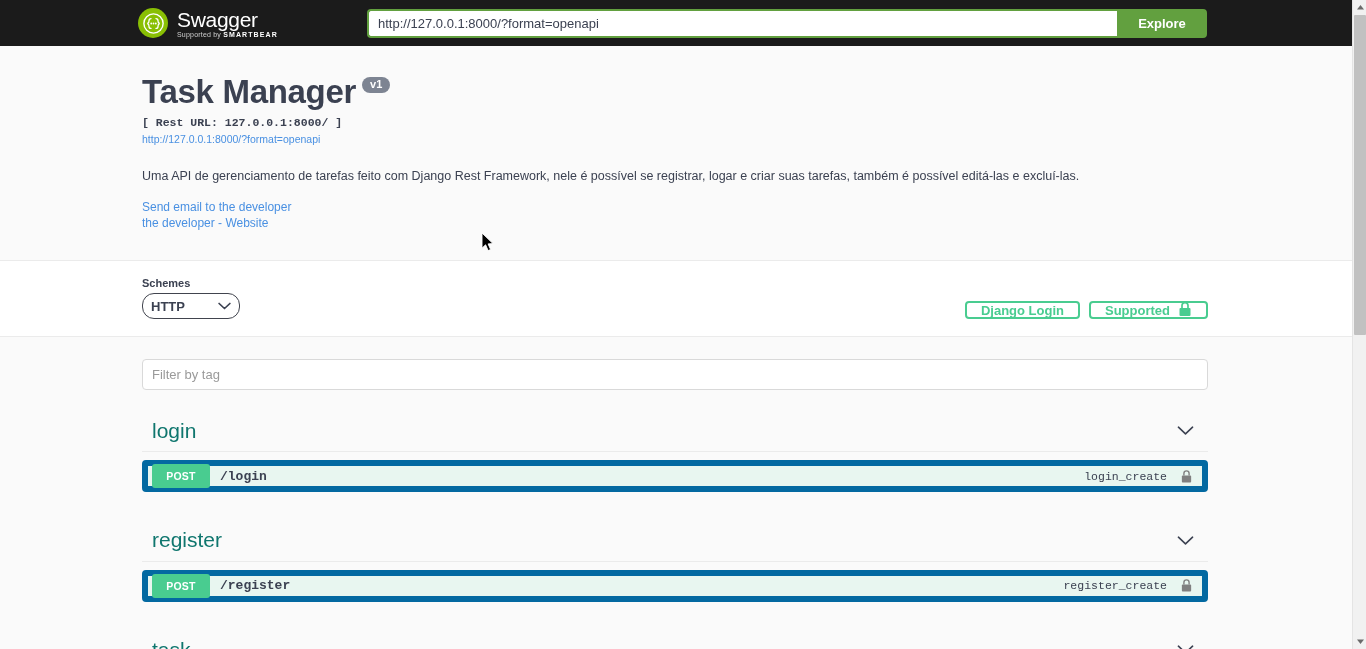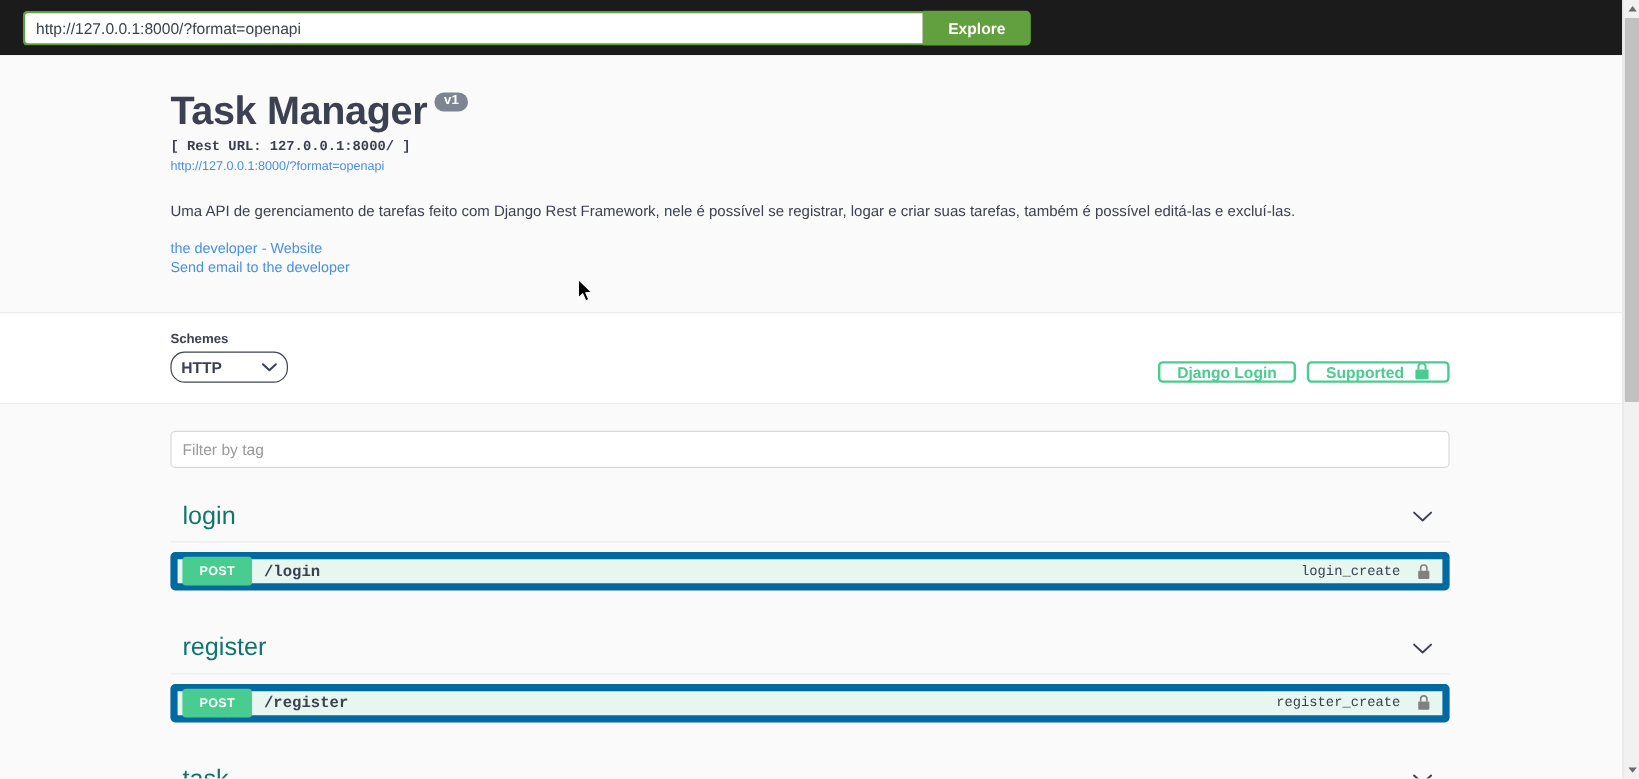--- a/index.html
+++ b/index.html
@@ -337,39 +337,55 @@
     pointer-events: none;
   }
 </style>
 </head>
 <body>
 
 <div class="page">
   <div class="viewport">
 
     <div class="topbar">
+      <div class="logo-wrap">
+        <span class="logo-circle">
+          <svg width="21" height="21" viewBox="0 0 24 24">
+            <circle cx="12" cy="12" r="11" fill="none" stroke="#ffffff" stroke-width="1.6"></circle>
+            <path d="M9.2 6.4c-2 0-2.4 1.2-2.4 2.6 0 1.3-.1 2.2-1.3 2.6v.8c1.2.4 1.3 1.3 1.3 2.6 0 1.4.4 2.6 2.4 2.6" fill="none" stroke="#ffffff" stroke-width="1.5" stroke-linecap="round"></path>
+            <path d="M14.8 6.4c2 0 2.4 1.2 2.4 2.6 0 1.3.1 2.2 1.3 2.6v.8c-1.2.4-1.3 1.3-1.3 2.6 0 1.4-.4 2.6-2.4 2.6" fill="none" stroke="#ffffff" stroke-width="1.5" stroke-linecap="round"></path>
+            <circle cx="9.4" cy="12" r="1.05" fill="#ffffff"></circle>
+            <circle cx="12" cy="12" r="1.05" fill="#ffffff"></circle>
+            <circle cx="14.6" cy="12" r="1.05" fill="#ffffff"></circle>
+          </svg>
+        </span>
+        <span class="logo-text">
+          <span class="logo-title">Swagger</span>
+          <span class="logo-sub"><span class="weak">Supported by</span> <span class="strong">SMARTBEAR</span></span>
+        </span>
+      </div>
 
       <div class="url-form">
         <input class="url-input" type="text" value="http://127.0.0.1:8000/?format=openapi" style="">
         <button class="explore-btn">Explore</button>
       </div>
     </div>
 
     <div class="info">
       <div class="container">
         <div class="title-row">
           <h2 class="api-title">Task Manager</h2>
           <span class="version-badge">v1</span>
         </div>
         <div class="base-url">[ Rest URL: 127.0.0.1:8000/ ]</div>
         <a class="spec-link" href="#">http://127.0.0.1:8000/?format=openapi</a>
         <div class="description">Uma API de gerenciamento de tarefas feito com Django Rest Framework, nele é possível se registrar, logar e criar suas tarefas, também é possível editá-las e excluí-las.</div>
         <div class="info-links">
+          <a href="#">Send email to the developer</a>
           <a href="#">the developer - Website</a>
-          <a href="#">Send email to the developer</a>
         </div>
       </div>
     </div>
 
     <div class="scheme-wrap">
       <div class="scheme-inner">
         <div>
           <div class="scheme-label">Schemes</div>
           <div class="scheme-select">
             <span class="val">HTTP</span>

